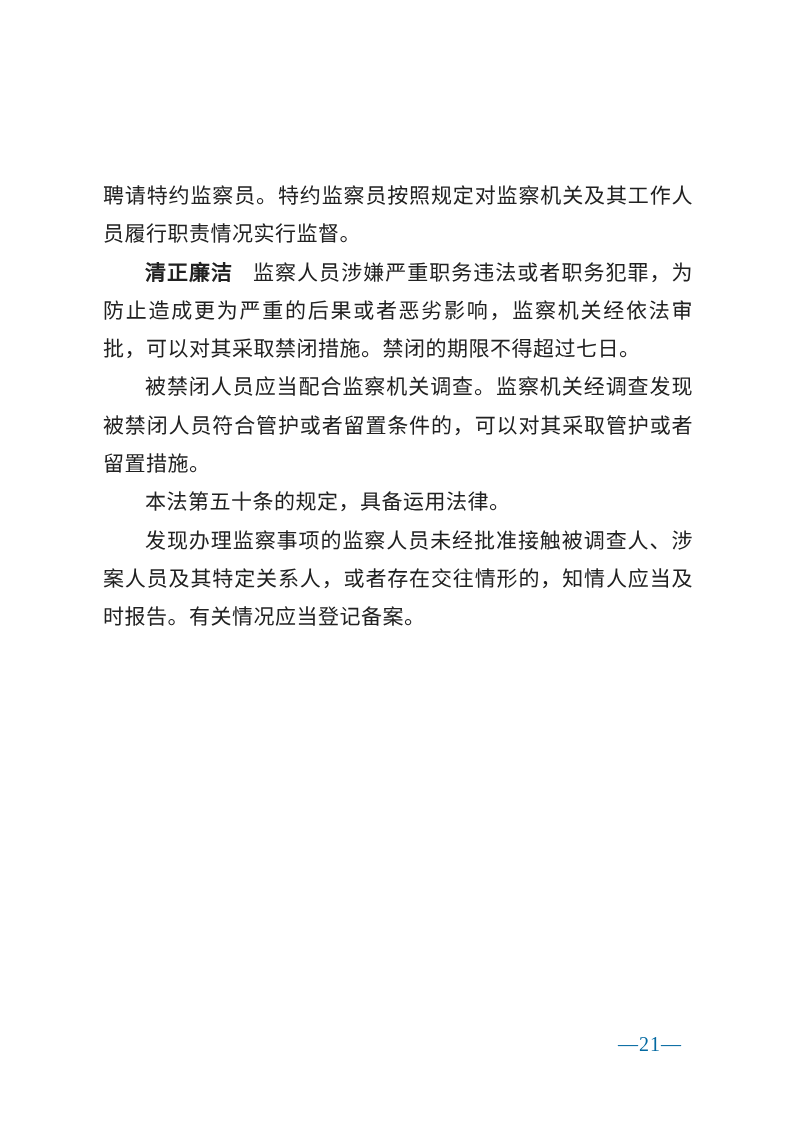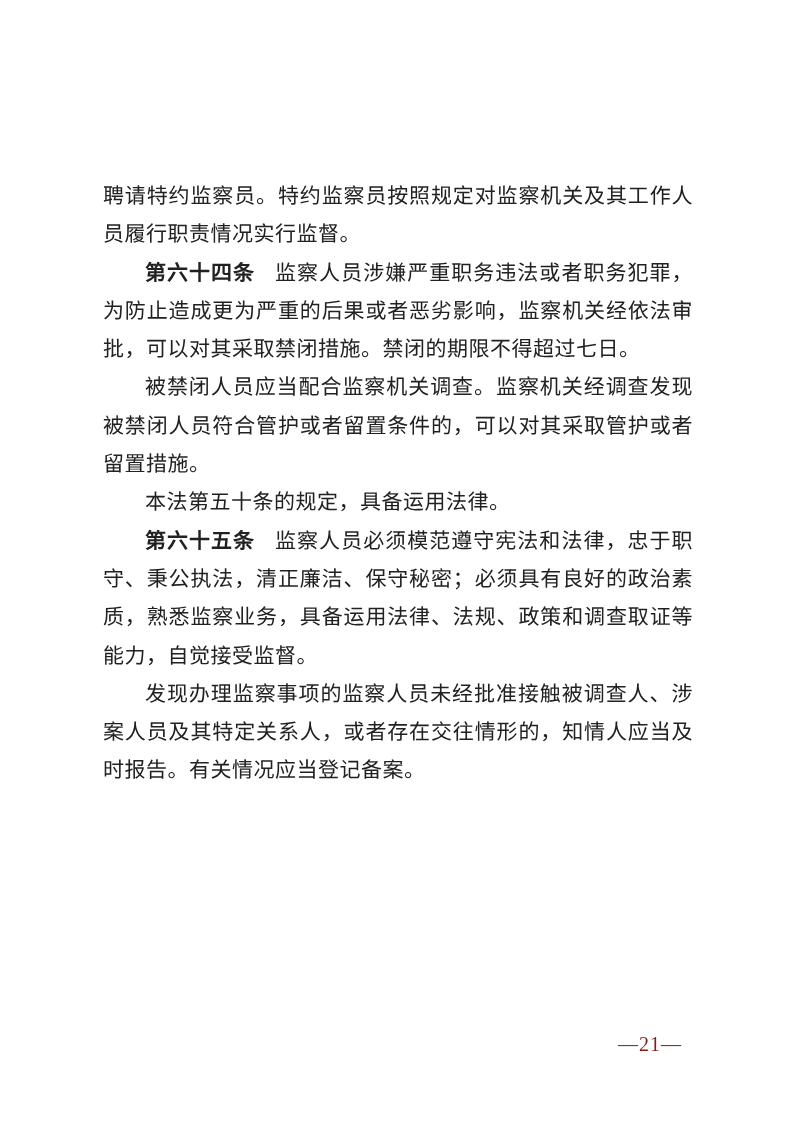--- a/index.html
+++ b/index.html
@@ -41,41 +41,40 @@
   }
   .term:not(:empty) {
     margin-right: 0.95em;
   }
   .page-number {
     position: absolute;
     left: 618px;
     top: 997px;
     font-size: 20px;
     letter-spacing: 1px;
-    color: #7f1d1d;
+    color: #0369a1;
     white-space: nowrap;
   }
 </style>
 </head>
 <body>
 
 <div class="page">
 
   <div class="content">
 
     <p class="para"><b class="term"></b><span>聘请特约监察员。特约监察员按照规定对监察机关及其工作人员履行职责情况实行监督。</span></p>
 
 
-    <p class="para indent"><b class="term">第六十四条</b><span>监察人员涉嫌严重职务违法或者职务犯罪，为防止造成更为严重的后果或者恶劣影响，监察机关经依法审批，可以对其采取禁闭措施。禁闭的期限不得超过七日。</span></p>
+    <p class="para indent"><b class="term">清正廉洁</b><span>监察人员涉嫌严重职务违法或者职务犯罪，为防止造成更为严重的后果或者恶劣影响，监察机关经依法审批，可以对其采取禁闭措施。禁闭的期限不得超过七日。</span></p>
 
     <p class="para indent"><b class="term"></b><span>被禁闭人员应当配合监察机关调查。监察机关经调查发现被禁闭人员符合管护或者留置条件的，可以对其采取管护或者留置措施。</span></p>
 
     <p class="para indent"><b class="term"></b><span>本法第五十条的规定，具备运用法律。</span></p>
 
-    <p class="para indent"><b class="term">第六十五条</b><span>监察人员必须模范遵守宪法和法律，忠于职守、秉公执法，清正廉洁、保守秘密；必须具有良好的政治素质，熟悉监察业务，具备运用法律、法规、政策和调查取证等能力，自觉接受监督。</span></p>
 
 
     <p class="para indent"><b class="term"></b><span>发现办理监察事项的监察人员未经批准接触被调查人、涉案人员及其特定关系人，或者存在交往情形的，知情人应当及时报告。有关情况应当登记备案。</span></p>
 
   </div>
 
   <div class="page-number">—21—</div>
 
 </div>
 

